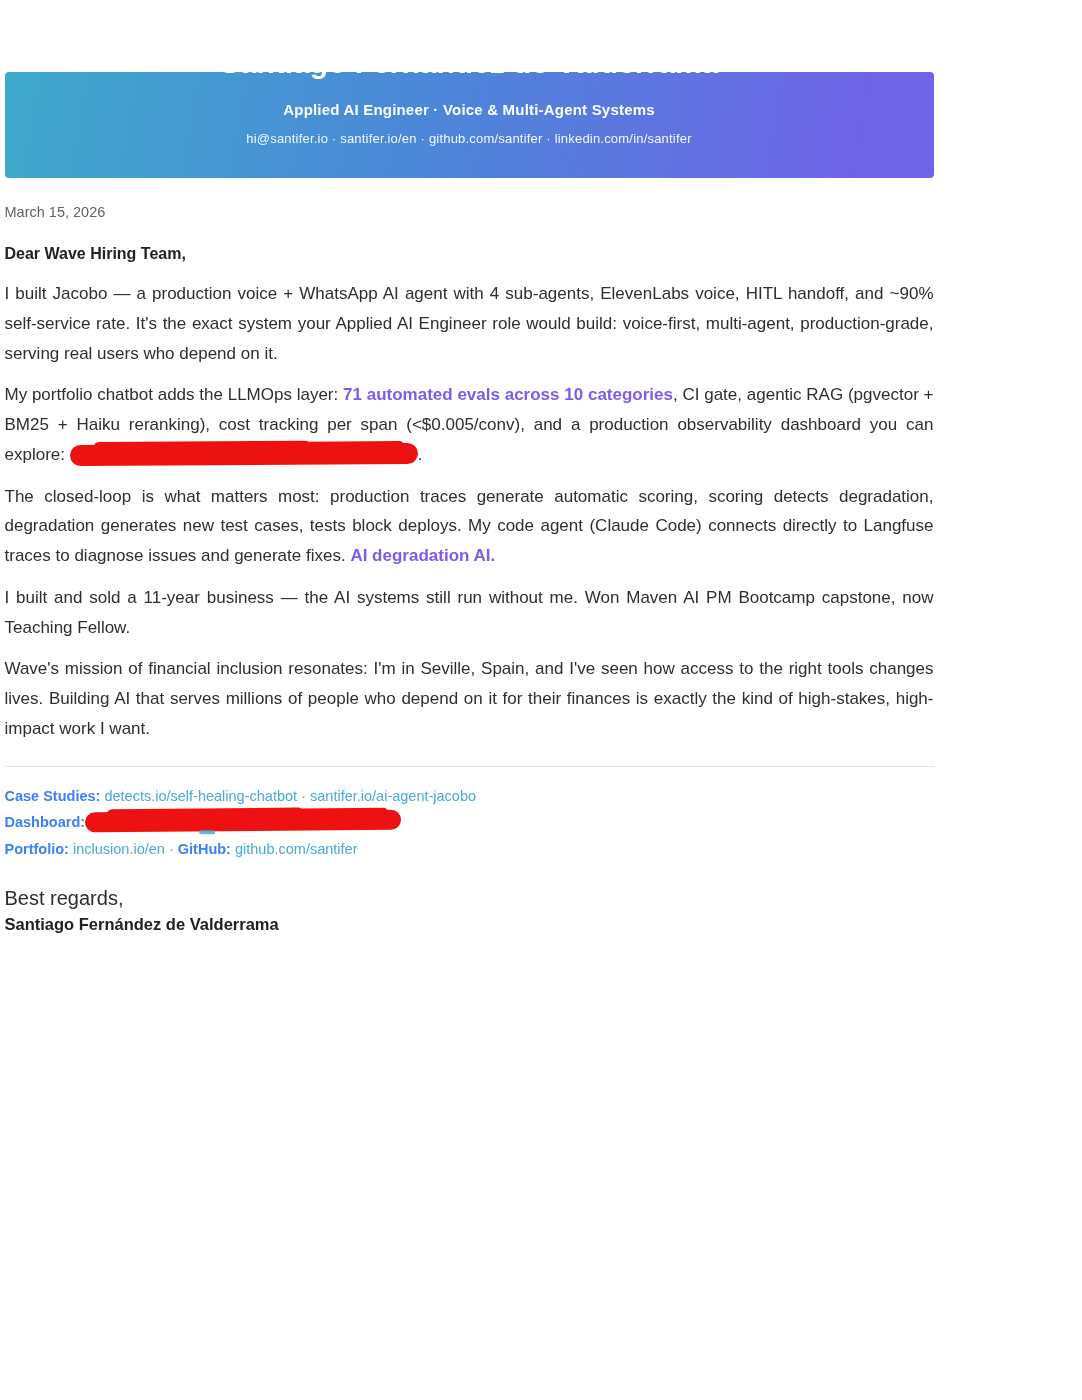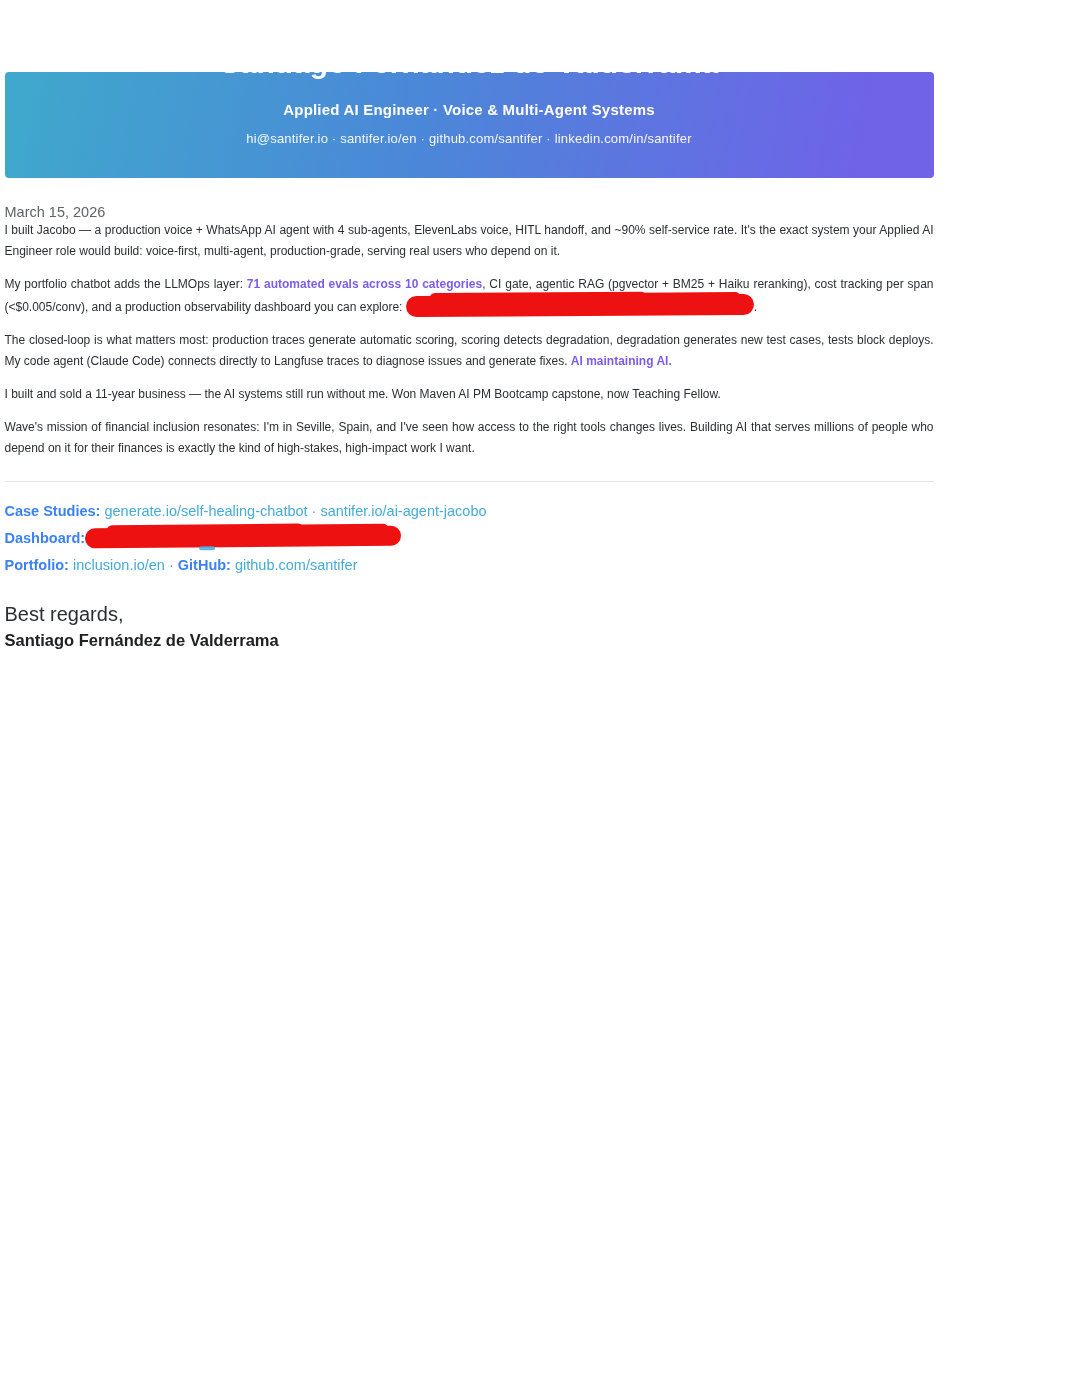--- a/index.html
+++ b/index.html
@@ -40,21 +40,21 @@
     font-size: 13px;
     margin-top: 13px;
     color: rgba(255,255,255,0.95);
     letter-spacing: 0.2px;
   }
 
   
   .date { margin-top: 26px; font-size: 14.5px; color: #5f6368; }
   .salutation { margin-top: 25px; font-size: 16px; font-weight: 700; color: #202124; margin-bottom: 16px; }
   p.body-par {
-    font-size: 12px;
+    font-size: 17px;
     line-height: 1.75;
     text-align: justify;
     margin: 0 0 12px 0;
     color: #2b2f33;
   }
   a { text-decoration: none; cursor: pointer; }
   .link-purple { color: var(--purple); font-weight: 700; }
   .link-cyan { color: var(--cyan); font-weight: 400; }
 
   
@@ -114,36 +114,37 @@
   <div class="content">
 
     <div class="header">
       <div class="header-title">Santiago Fernández de Valderrama</div>
       <div class="header-subtitle">Applied AI Engineer · Voice &amp; Multi-Agent Systems</div>
       <div class="header-contact">hi@santifer.io · santifer.io/en · github.com/santifer · linkedin.com/in/santifer</div>
     </div>
 
     <div class="date">March 15, 2026</div>
 
+    <div class="salutation">Dear Wave Hiring Team,</div>
 
     <p class="body-par">I built Jacobo — a production voice + WhatsApp AI agent with 4 sub-agents, ElevenLabs voice, HITL handoff, and ~90% self-service rate. It's the exact system your Applied AI Engineer role would build: voice-first, multi-agent, production-grade, serving real users who depend on it.</p>
 
     <p class="body-par"><span>My portfolio chatbot adds the LLMOps layer: </span><a class="link-purple">71 automated evals across 10 categories</a><span>, CI gate, agentic RAG (pgvector + BM25 + Haiku reranking), cost tracking per span (&lt;$0.005/conv), and a production observability dashboard you can explore: </span><span class="redact r1"></span><span>.</span></p>
 
-    <p class="body-par"><span>The closed-loop is what matters most: production traces generate automatic scoring, scoring detects degradation, degradation generates new test cases, tests block deploys. My code agent (Claude Code) connects directly to Langfuse traces to diagnose issues and generate fixes. </span><a class="link-purple">AI maintaining AI.</a></p>
+    <p class="body-par"><span>The closed-loop is what matters most: production traces generate automatic scoring, scoring detects degradation, degradation generates new test cases, tests block deploys. My code agent (Claude Code) connects directly to Langfuse traces to diagnose issues and generate fixes. </span><a class="link-purple">AI degradation AI.</a></p>
 
     <p class="body-par">I built and sold a 11-year business — the AI systems still run without me. Won Maven AI PM Bootcamp capstone, now Teaching Fellow.</p>
 
     <p class="body-par">Wave's mission of financial inclusion resonates: I'm in Seville, Spain, and I've seen how access to the right tools changes lives. Building AI that serves millions of people who depend on it for their finances is exactly the kind of high-stakes, high-impact work I want.</p>
 
     <hr class="divider">
 
     <div class="footer-line">
       <span class="footer-label">Case Studies:</span>
-      <a class="link-cyan">generate.io/self-healing-chatbot</a>
+      <a class="link-cyan">detects.io/self-healing-chatbot</a>
       <span class="sep">·</span>
       <a class="link-cyan">santifer.io/ai-agent-jacobo</a>
     </div>
 
     <div class="footer-line">
       <span class="footer-label">Dashboard:</span><span class="redact r2"><span class="peek"></span></span>
     </div>
 
     <div class="footer-line">
       <span class="footer-label">Portfolio:</span>

